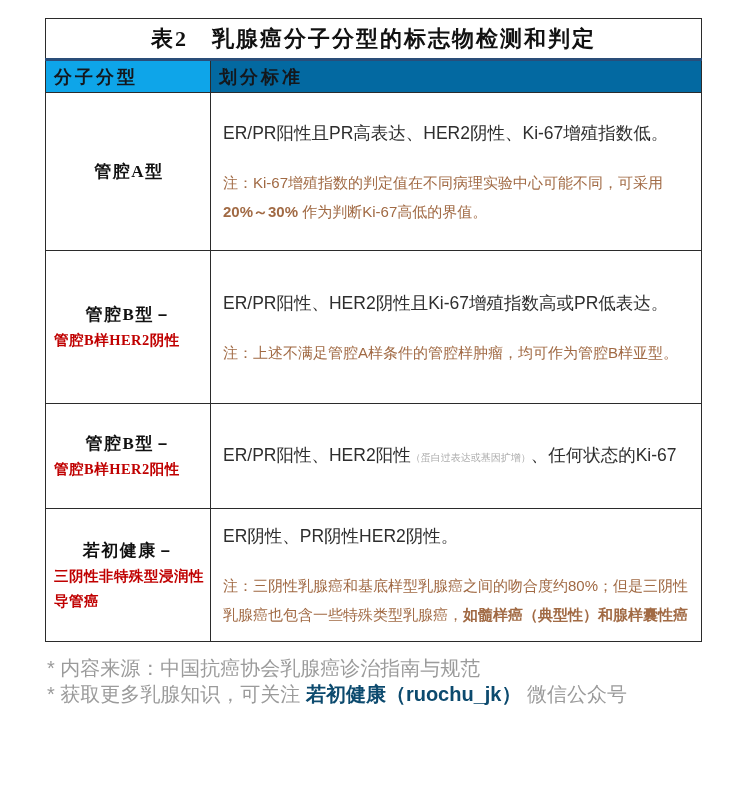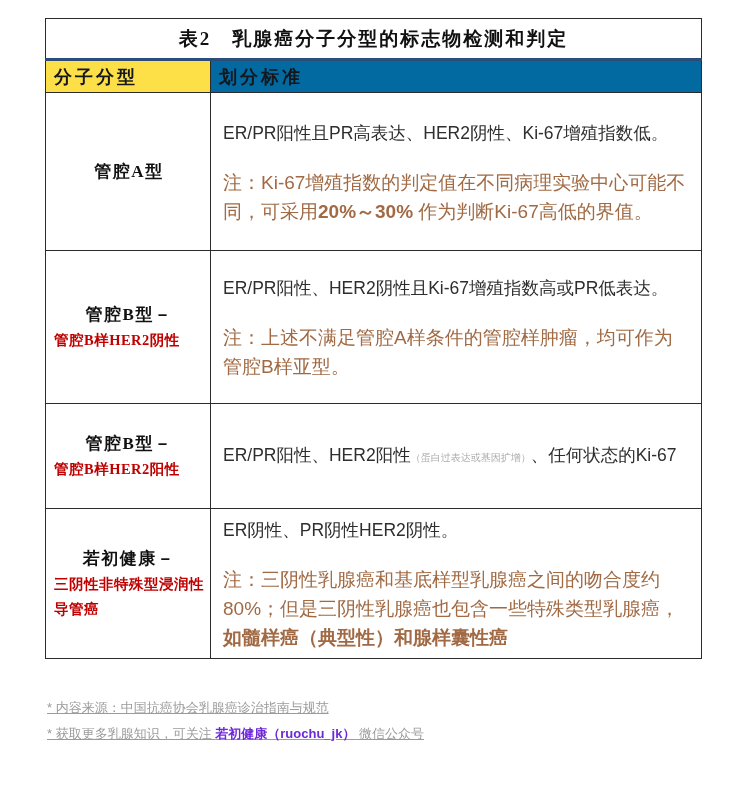--- a/index.html
+++ b/index.html
@@ -24,38 +24,38 @@
   }
   col.c1{width:165px;}
   col.c2{width:491px;}
 
   
   .title-cell{
     height:41px;
     text-align:center;
     font-family:"Liberation Serif","DejaVu Serif",serif;
     font-weight:700;
-    font-size:19px;
+    font-size:22px;
     color:#111;
     letter-spacing:2px;
     white-space:pre;
   }
 
   
   .header-row td{
     height:33px;
     border-top:3px solid #2a4d79;
     font-family:"Liberation Serif","DejaVu Serif",serif;
     font-weight:700;
     font-size:18px;
     color:#14171c;
     letter-spacing:3px;
     padding:0 8px;
   }
-  .th-left{background:#fde047;}
+  .th-left{background:#0ea5e9;}
   .th-right{background:#0369a1;}
 
   
   .type-cell{
     padding:4px 6px 4px 8px;
     font-family:"Liberation Serif","DejaVu Serif",serif;
   }
   .type-label{
     font-weight:700;
     font-size:17px;
@@ -77,46 +77,45 @@
     padding:6px 10px 6px 12px;
   }
   .crit-cell p{margin:0;}
   .main{
     font-size:17.5px;
     color:#2e2e2e;
     line-height:30px;
   }
   .note{
     margin-top:20px !important;
-    font-size:19px;
+    font-size:15px;
     color:#a16a44;
     line-height:29px;
   }
   .seg-b{font-weight:700;}
   .seg-g{color:#adadad;font-size:10px;}
 
   
   tr.r0 td{height:158px;}
   tr.r1 td{height:153px;}
   tr.r2 td{height:105px;}
   tr.r3 td{height:82px;}
   tr.r4 td{height:133px;}
 
   
   .footer{
-    margin-top:36px;
+    margin-top:13px;
     padding-left:2px;
-    font-size:13px;
+    font-size:20px;
     color:#9b9b9b;
     line-height:26px;
-    text-decoration:underline;
   }
   .footer p{margin:0;}
   .brand{
-    color:#6d28d9;
+    color:#0c4a6e;
     font-weight:700;
   }
 </style>
 </head>
 <body>
 
 <div class="page">
 
   <table class="tbl">
     <colgroup>

